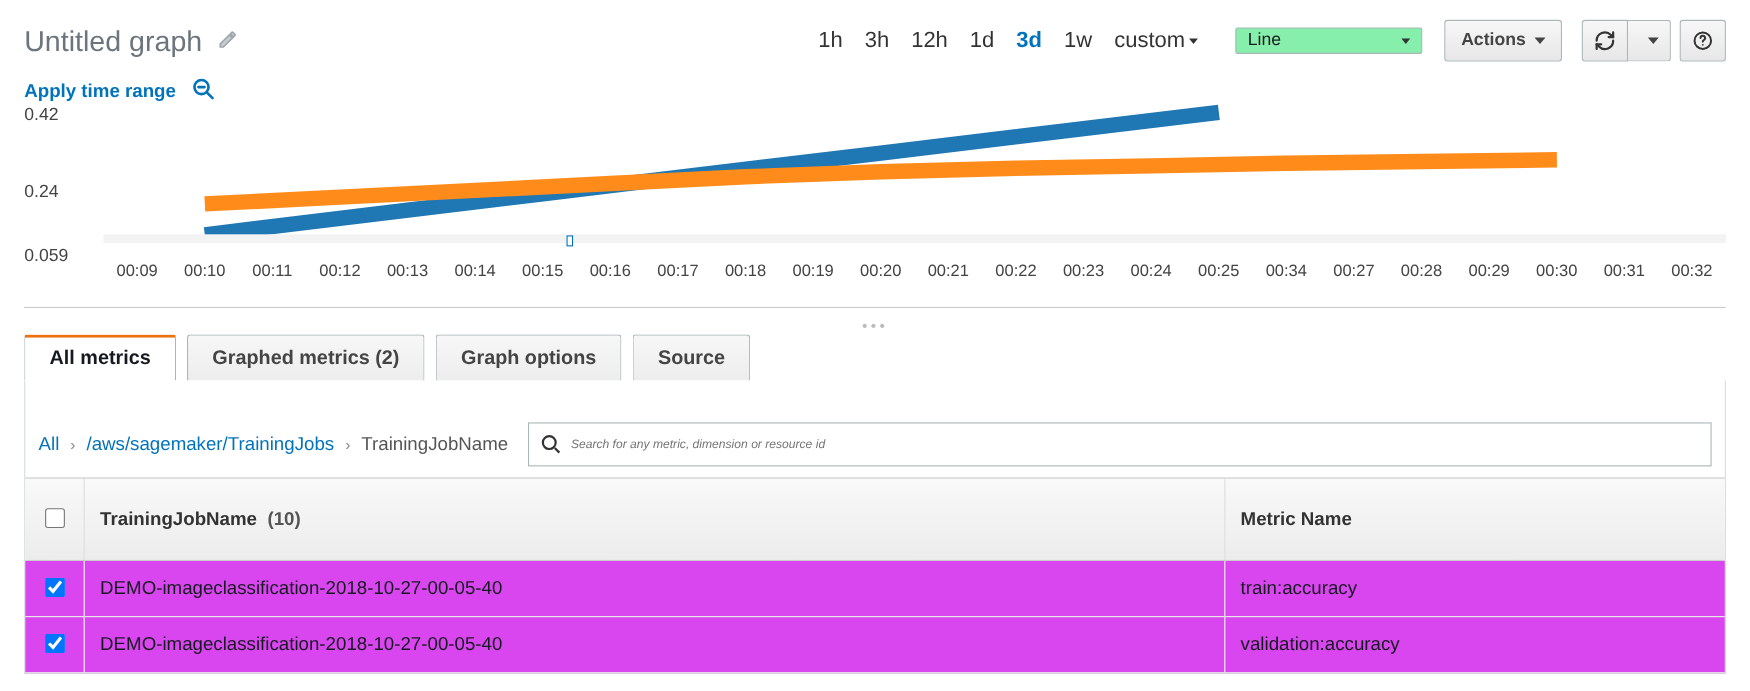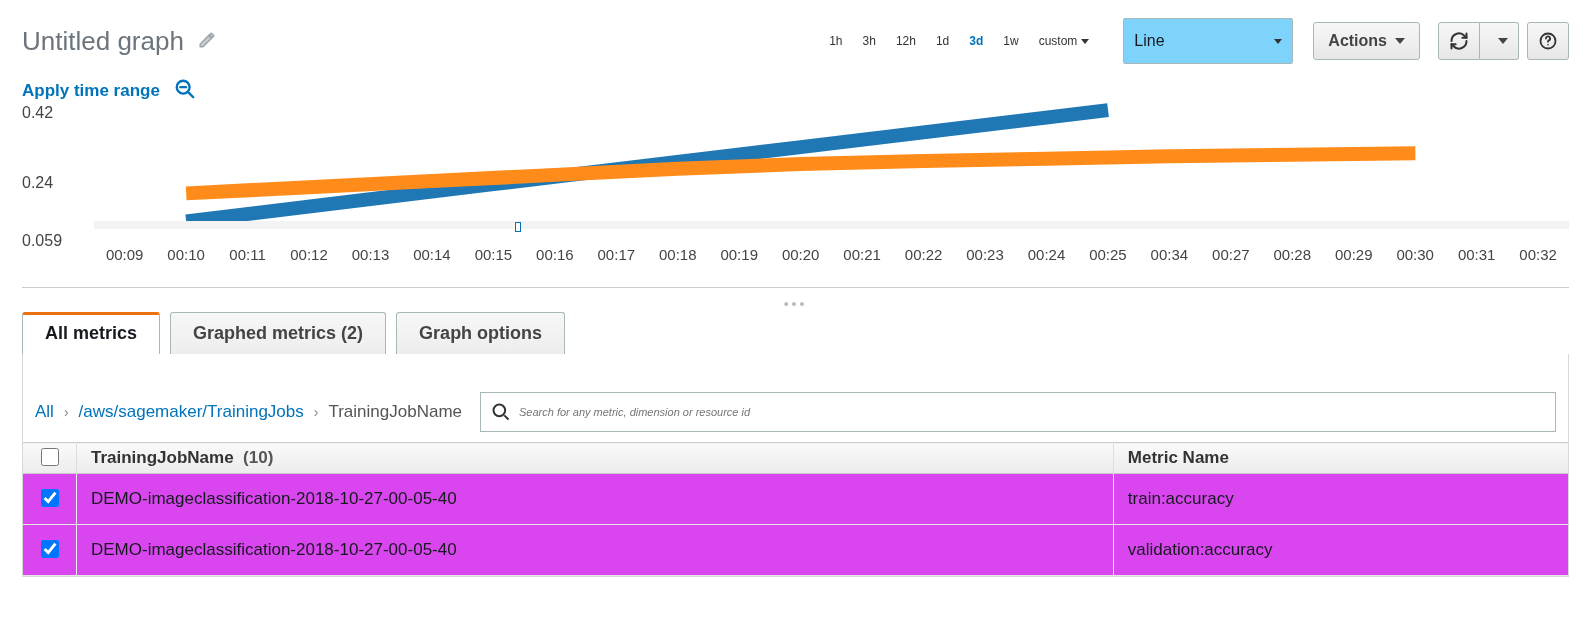--- a/index.html
+++ b/index.html
@@ -29,40 +29,40 @@
   .spacer { flex: 1; }
   .time-range {
     display: flex;
     align-items: center;
     gap: 0;
     margin-right: 24px;
   }
   .time-item {
     padding: 6px 10px;
     color: #333;
-    font-size: 12px;
+    font-size: 20px;
     font-weight: 500;
     cursor: pointer;
   }
   .time-item.active { color: #0073bb; font-weight: 700; }
   .custom-caret {
     display:inline-block;
     margin-left:4px;
     width:0;height:0;
     border-left:4px solid transparent;
     border-right:4px solid transparent;
     border-top:5px solid #333;
     vertical-align: middle;
   }
   .select-chart {
     border: 1px solid #aab7b8;
     border-radius: 2px;
-    background: #7dd3fc;
+    background: #86efac;
     padding: 0 10px;
-    height: 46px;
+    height: 24px;
     width: 170px;
     display:flex;
     align-items:center;
     justify-content:space-between;
     font-size:16px;
     cursor:pointer;
     margin-right: 20px;
   }
   .btn {
     background: linear-gradient(#f7f7f7,#e7e7e7);
@@ -245,21 +245,21 @@
 
   table.metrics {
     width:100%;
     border-collapse: collapse;
   }
   table.metrics th {
     background: linear-gradient(#f9f9f9,#ececec);
     text-align:left;
     font-size:17px;
     font-weight:700;
-    padding: 2px 14px;
+    padding: 24px 14px;
     border-top:1px solid #ccc;
     border-bottom:1px solid #ccc;
     border-right:1px solid #ddd;
     color:#333;
   }
   table.metrics th:last-child, table.metrics td:last-child { border-right:none; }
   table.metrics td {
     padding: 12px 14px;
     font-size:17px;
     border-bottom:1px solid #e6e6e6;
@@ -386,20 +386,21 @@
       </div>
   </div>
 </div>
 
 <div class="divider-dots">•••</div>
 
 <div class="tabs">
   <div class="tab active">All metrics</div>
   <div class="tab">Graphed metrics (2)</div>
   <div class="tab">Graph options</div>
+  <div class="tab">Source</div>
 </div>
 
 <div class="panel">
   <div class="crumb-row">
     <span class="crumb">All</span>
     <span class="crumb-sep">›</span>
     <span class="crumb">/aws/sagemaker/TrainingJobs</span>
     <span class="crumb-sep">›</span>
     <span class="crumb-current">TrainingJobName</span>
 

